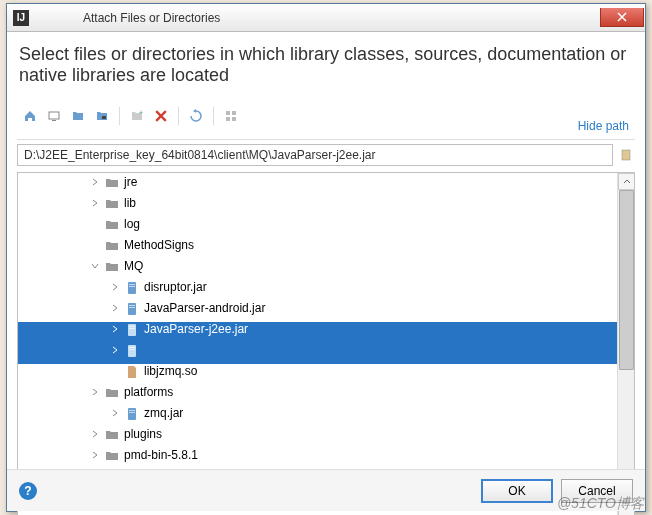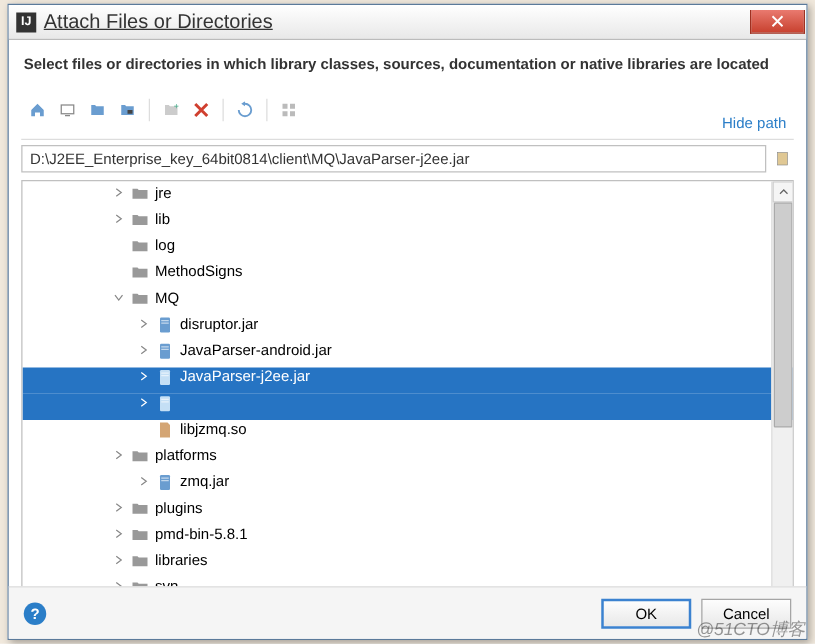--- a/index.html
+++ b/index.html
@@ -1,24 +1,24 @@
 <!DOCTYPE html>
 <html><head>
   <meta charset="utf-8">
   <style>
     * { box-sizing: border-box; margin: 0; padding: 0; font-family: 'Segoe UI', Tahoma, sans-serif; }
     body { width: 652px; height: 515px; background: #f0e8dc; overflow: hidden; }
     .dialog { position: absolute; top: 3px; left: 6px; width: 640px; height: 509px; background: #fff; border: 1px solid #5b7a9a; box-shadow: 2px 2px 6px rgba(0,0,0,0.3); }
-    .titlebar { height: 28px; background: linear-gradient(#fff, #e8e8e8); border-bottom: 1px solid #bbb; display: flex; align-items: center; padding-left: 6px; }
+    .titlebar { height: 28px; background: linear-gradient(#fff, #e8e8e8); border-bottom: 1px solid #bbb; display: flex; align-items: center; padding-left: 6px; gap: 48px; }
     .titlebar-icon { width: 16px; height: 16px; background: #333; color: #fff; font-size: 10px; display: flex; align-items: center; justify-content: center; font-weight: bold; margin-right: 6px; }
-    .titlebar-text { font-size: 16px; color: #333; text-decoration: underline; }
+    .titlebar-text { font-size: 12px; color: #333; }
     .close-btn { margin-left: auto; width: 44px; height: 19px; background: linear-gradient(#e97a6f, #c8412f); border: 1px solid #a03020; border-top: none; display: flex; align-items: center; justify-content: center; cursor: pointer; margin-right: 1px; }
     .close-btn svg { width: 10px; height: 10px; }
     .content { padding: 10px 10px 0 10px; }
-    .instruction { font-size: 12px; color: #333; padding: 2px 0 10px 2px; font-weight: bold; }
+    .instruction { font-size: 18px; color: #333; padding: 2px 0 10px 2px; }
     .toolbar { display: flex; align-items: center; gap: 2px; padding: 2px 0 6px 2px; border-bottom: 1px solid #ddd; margin-bottom: 4px; }
     .tb-btn { width: 22px; height: 22px; display: flex; align-items: center; justify-content: center; cursor: pointer; border: 1px solid transparent; }
     .tb-sep { width: 1px; height: 18px; background: #ddd; margin: 0 4px; }
     .hide-path { margin-left: auto; color: #2b7ec8; font-size: 12px; margin-right: 6px; cursor: pointer; margin-top: 21px; }
     .path-row { display: flex; align-items: center; gap: 4px; margin-bottom: 6px; }
     .path-input { flex: 1; height: 22px; border: 1px solid #c0c0c0; padding: 0 6px; font-size: 12px; color: #333; background: #fff; }
     .path-icon { width: 18px; height: 18px; cursor: pointer; display: flex; align-items: center; justify-content: center; }
     .tree-container { border: 1px solid #c0c0c0; height: 346px; overflow: hidden; background: #fff; position: relative; }
     .tree { font-size: 12px; padding: 2px 0; }
     .tree-row { display: flex; height: 21px; padding-left: 0; cursor: pointer; white-space: nowrap; }

